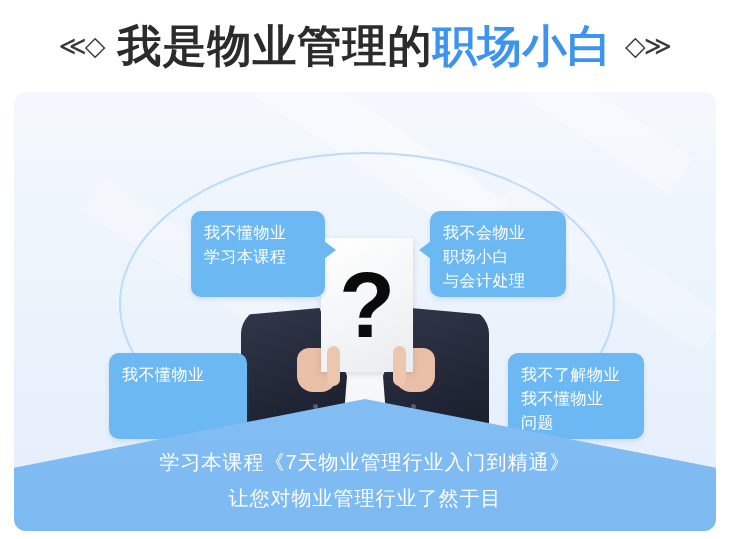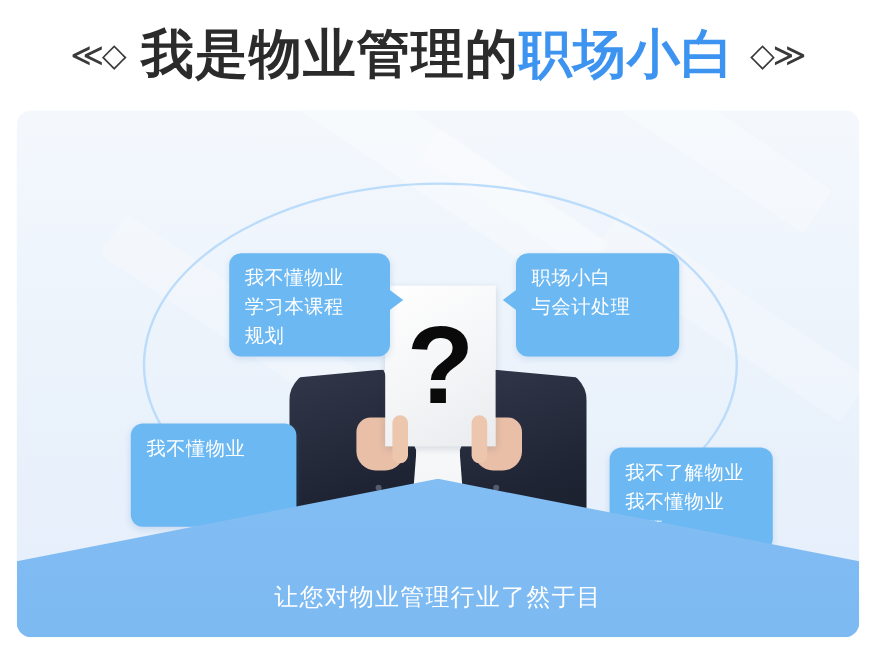--- a/index.html
+++ b/index.html
@@ -91,21 +91,21 @@
   }
   .bubble span{display:block;white-space:nowrap;}
   .tail{position:absolute;width:0;height:0;}
 
   .b-tl{left:177px;top:119px;width:134px;height:86px;}
   .b-tl .tail{right:-11px;top:30px;border-top:9px solid transparent;border-bottom:9px solid transparent;border-left:12px solid #6cb8f2;}
   .b-tr{left:416px;top:119px;width:136px;height:86px;}
   .b-tr .tail{left:-11px;top:30px;border-top:9px solid transparent;border-bottom:9px solid transparent;border-right:12px solid #6cb8f2;}
   .b-bl{left:95px;top:261px;width:138px;height:86px;}
   .b-bl .tail{right:18px;bottom:-13px;border-left:10px solid transparent;border-right:10px solid transparent;border-top:14px solid #6cb8f2;}
-  .b-br{left:494px;top:261px;width:136px;height:86px;margin-top:20px;}
+  .b-br{left:494px;top:261px;width:136px;height:86px;}
   .b-br .tail{left:18px;bottom:-13px;border-left:10px solid transparent;border-right:10px solid transparent;border-top:14px solid #6cb8f2;}
 
   
   .band{
     position:absolute;left:0;bottom:0;width:702px;height:132px;
     background:linear-gradient(180deg,#82bdf3 0%,#7dbaf2 100%);
     clip-path:polygon(0 100%,0 52%,50% 0,100% 52%,100% 100%);
   }
   .band-lines{
     position:absolute;left:0;bottom:0;width:702px;height:132px;
@@ -168,42 +168,43 @@
       <div class="paper">
         <div class="qmark">?</div>
       </div>
       <div class="thumbL"></div>
       <div class="thumbR"></div>
     </div>
 
     <div class="bubble b-tl">
       <span>我不懂物业</span>
       <span>学习本课程</span>
-      <span>规划</span>
       <i class="tail"></i>
     </div>
 
     <div class="bubble b-tr">
+      <span>我不会物业</span>
       <span>职场小白</span>
       <span>与会计处理</span>
       <i class="tail"></i>
     </div>
 
     <div class="bubble b-bl">
       <span>我不懂物业</span>
       <i class="tail"></i>
     </div>
 
     <div class="bubble b-br">
       <span>我不了解物业</span>
       <span>我不懂物业</span>
       <span>问题</span>
       <i class="tail"></i>
     </div>
 
     <div class="band"></div>
     <div class="band-lines">
+      <div>学习本课程《7天物业管理行业入门到精通》</div>
       <div>让您对物业管理行业了然于目</div>
     </div>
 
 
   </div>
 </div>
 
 </body></html>

